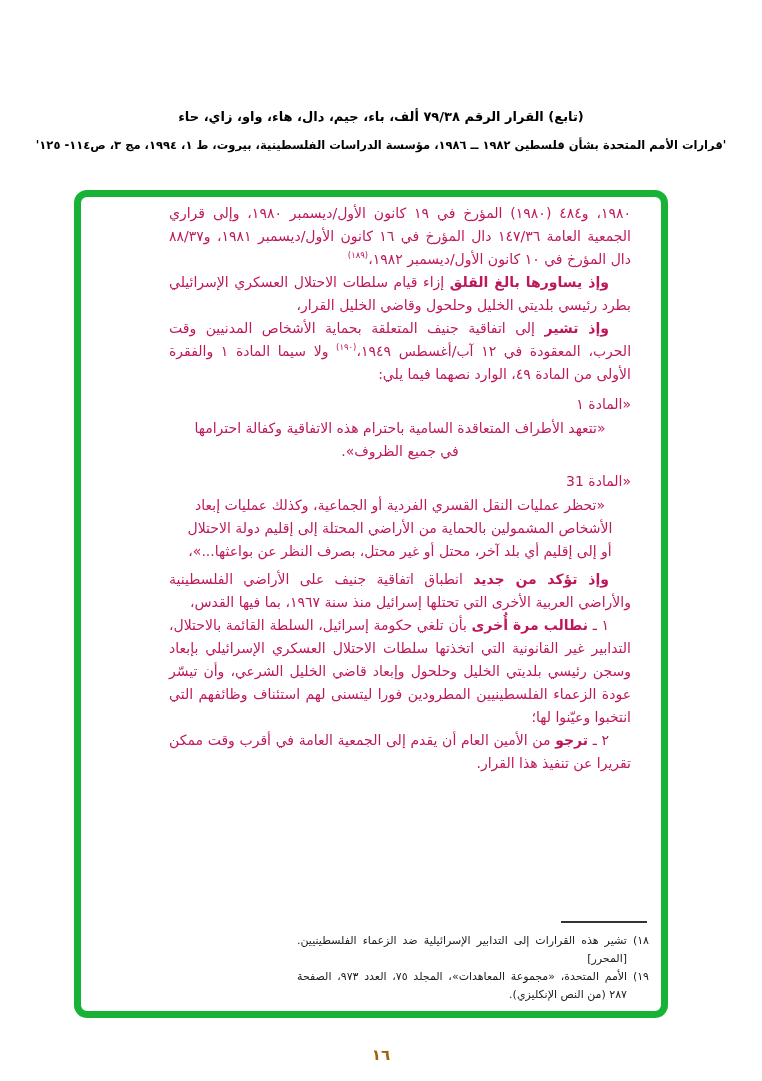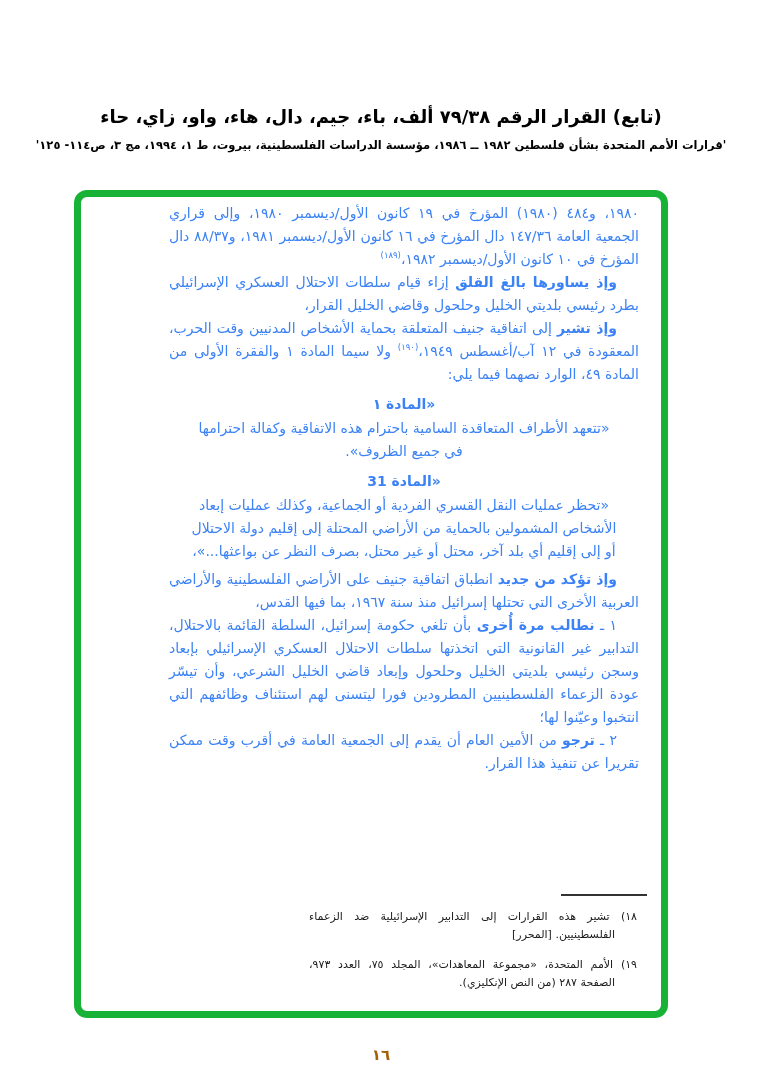--- a/index.html
+++ b/index.html
@@ -15,21 +15,21 @@
     color: #111;
   }
   
   .page-header {
     position: absolute; top: 106px; left: 0;
     width: 100%;
     direction: rtl;
     text-align: center;
   }
   .header-title {
-    font-size: 18px;
+    font-size: 13px;
     font-weight: bold;
     line-height: 22px;
     color: #000;
   }
   .header-source {
     font-size: 11.5px;
     font-weight: bold;
     line-height: 16px;
     margin-top: 9px;
     color: #000;
@@ -43,40 +43,40 @@
     border: 7px solid #18b237;
     border-radius: 13px;
     background: #fff;
   }
   
   .doc-body {
     position: absolute;
     top: 0; left: 8px; right: 0;
     height: 706px;
     overflow: hidden;
-    padding: 5px 22px 0 80px;
+    padding: 5px 30px 0 80px;
     box-sizing: border-box;
     direction: rtl;
     text-align: justify;
     font-size: 14px;
     line-height: 23px;
-    color: #3b82f6;
+    color: #be185d;
   }
   .doc-body p { margin: 0; text-indent: 22px; }
   .doc-body p.continuation { text-indent: 0; }
   .lead { font-weight: bold; }
   sup.fnref {
     font-size: 8.5px;
     line-height: 0;
     vertical-align: super;
   }
   .article-heading {
-    text-align: center;
+    text-align: right;
     text-indent: 0 !important;
-    font-weight: bold;
+    font-weight: normal;
     margin: 7px 0 1px 0 !important;
   }
   .article-quote {
     text-align: center;
     text-indent: 0 !important;
     width: 92%;
     margin: 0 auto 5px auto !important;
   }
   
   .footnotes {
@@ -90,21 +90,21 @@
     color: #1a1a1a;
   }
   .fn-separator {
     width: 86px;
     height: 0;
     border-top: 2px solid #333;
     margin-bottom: 9px;
     margin-right: 2px;
   }
   .footnote {
-    margin: 12px;
+    margin: 0;
     padding-right: 22px;
     text-indent: -22px;
   }
   
   .page-number {
     position: absolute;
     bottom: 17px; left: 0;
     width: 100%;
     text-align: center;
     font-size: 15px;

